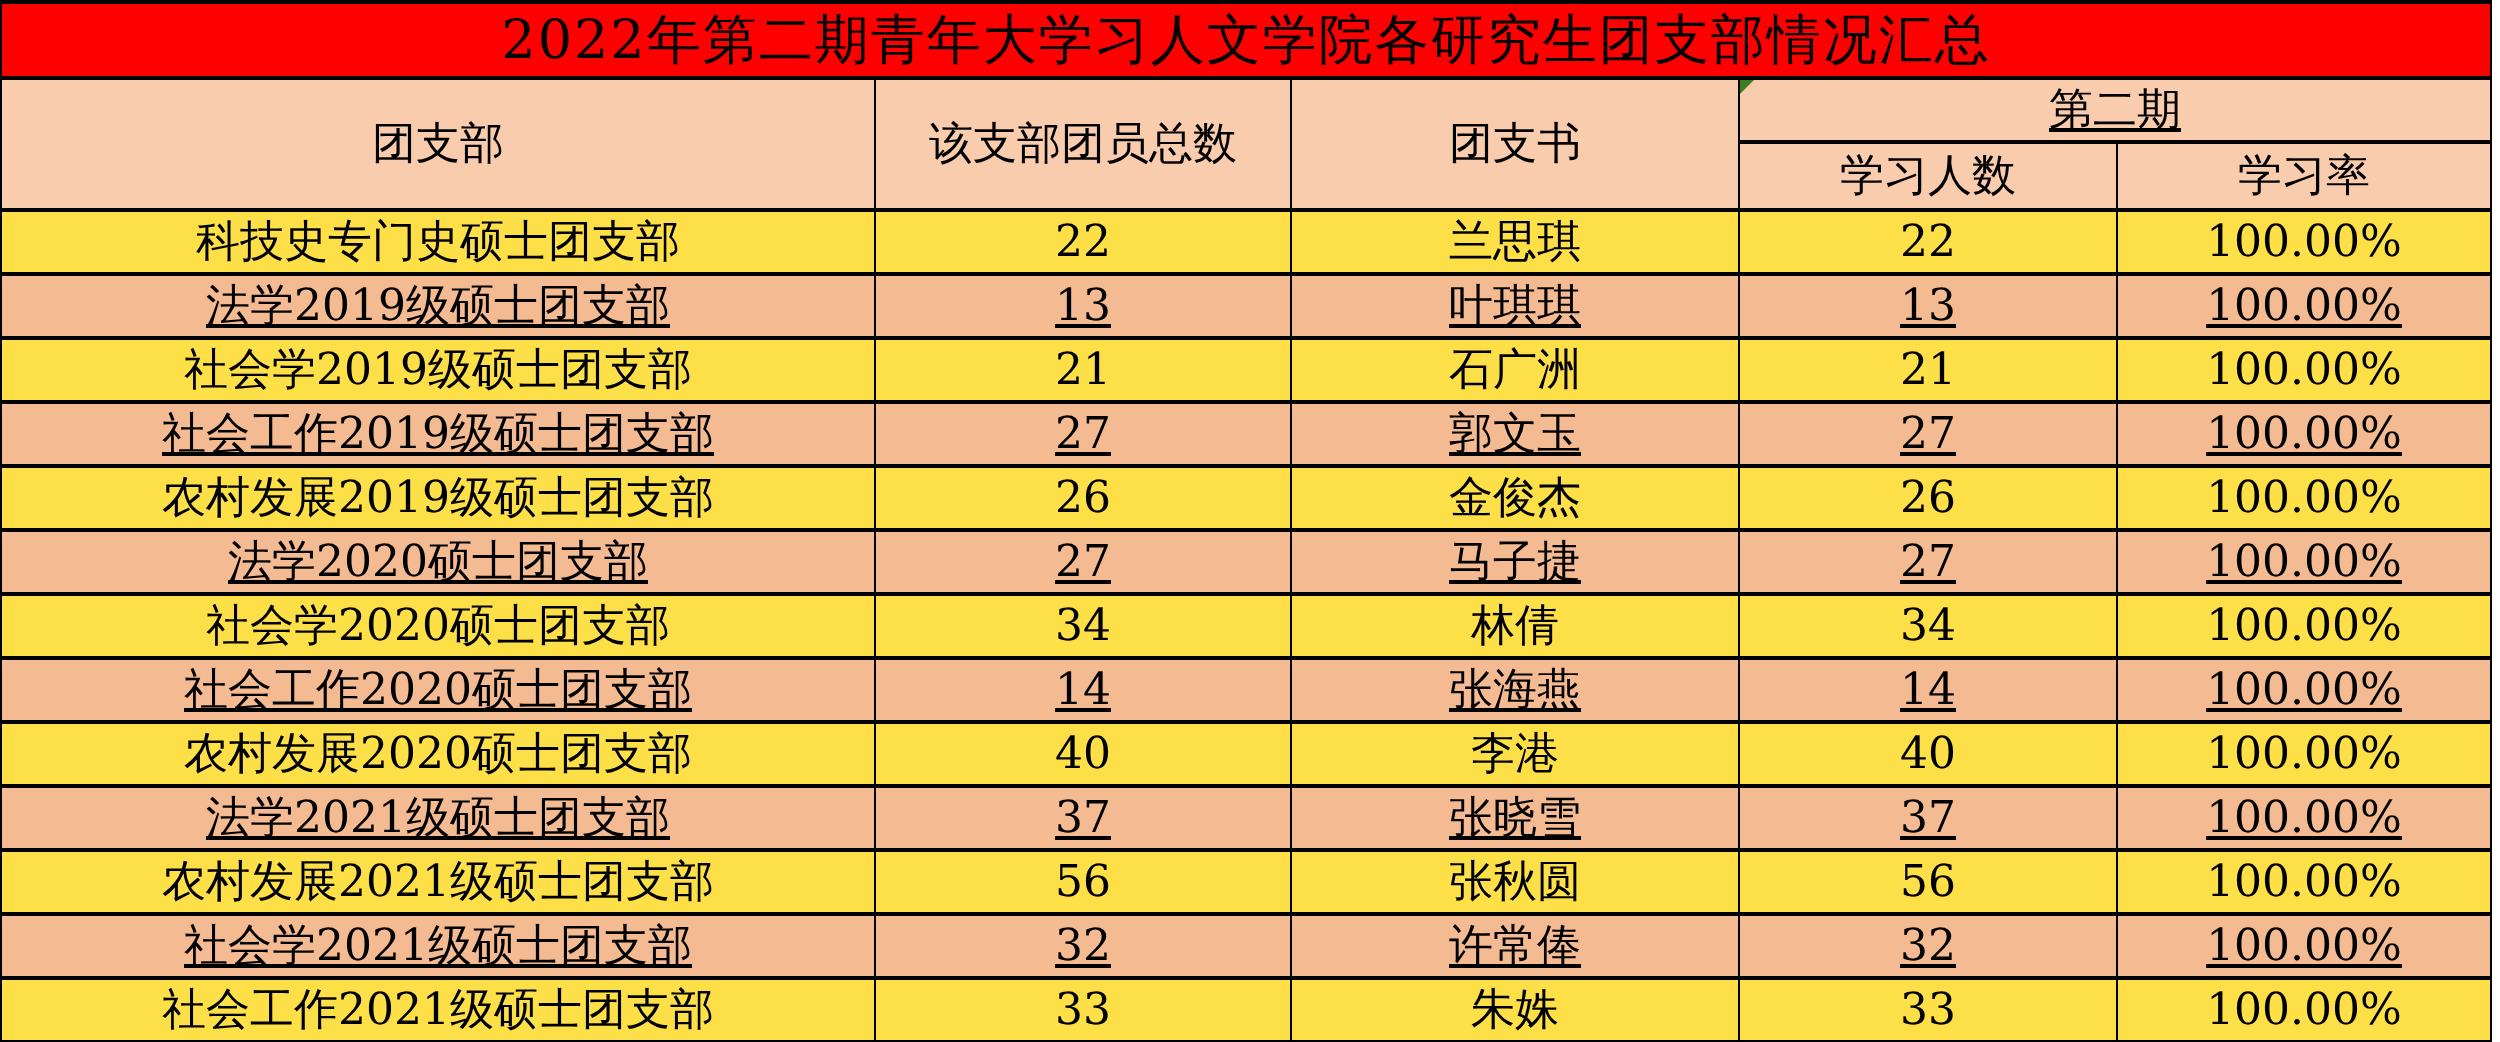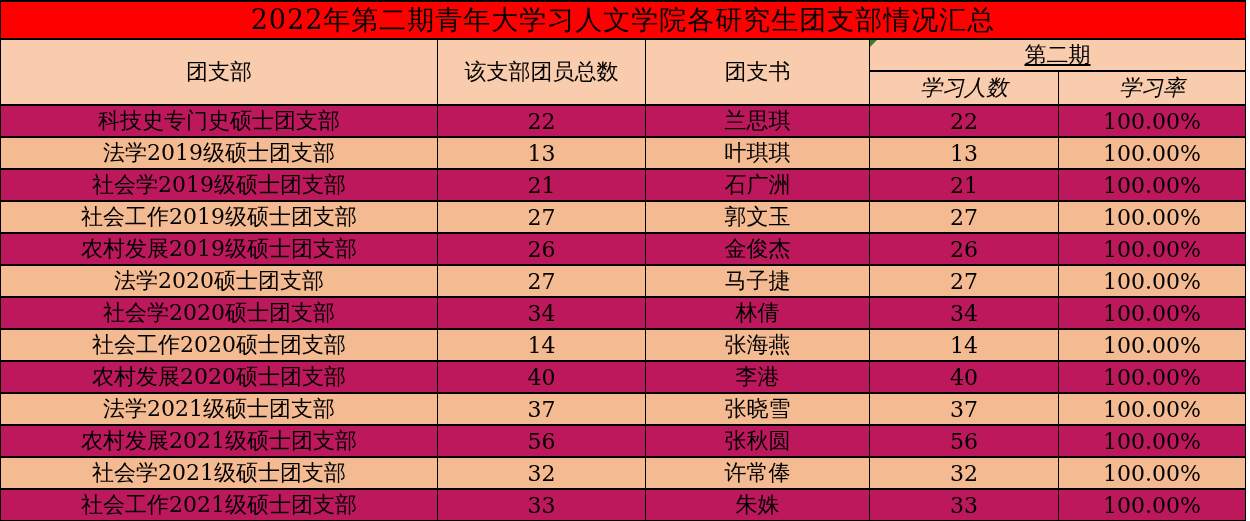--- a/index.html
+++ b/index.html
@@ -39,26 +39,26 @@
     height: 31px;
     font-size: 27px;
     letter-spacing: 1px;
     margin-left: 47px;
   }
   tr.head-row-1 th, tr.head-row-2 th {
     background: #f8ccac;
     font-size: 22px;
   }
   tr.head-row-1 th { height: 28px; }
-  tr.head-row-2 th { height: 32px; font-style: italic; }
+  tr.head-row-2 th { height: 32px; }
 
   tbody tr { height: 28px; }
   tbody td { font-size: 22px; }
-  tr.row-yellow td { background: #be185d; }
-  tr.row-salmon td { background: #f4ba92; }
+  tr.row-yellow td { background: #fde047; }
+  tr.row-salmon td { background: #f4ba92; text-decoration: underline; }
 
   th.period-cell { position: relative; text-decoration: underline; }
   .err-tri {
     position: absolute;
     top: 0;
     left: 0;
     width: 0;
     height: 0;
     border-top: 7px solid #3c7d22;
     border-right: 7px solid transparent;

